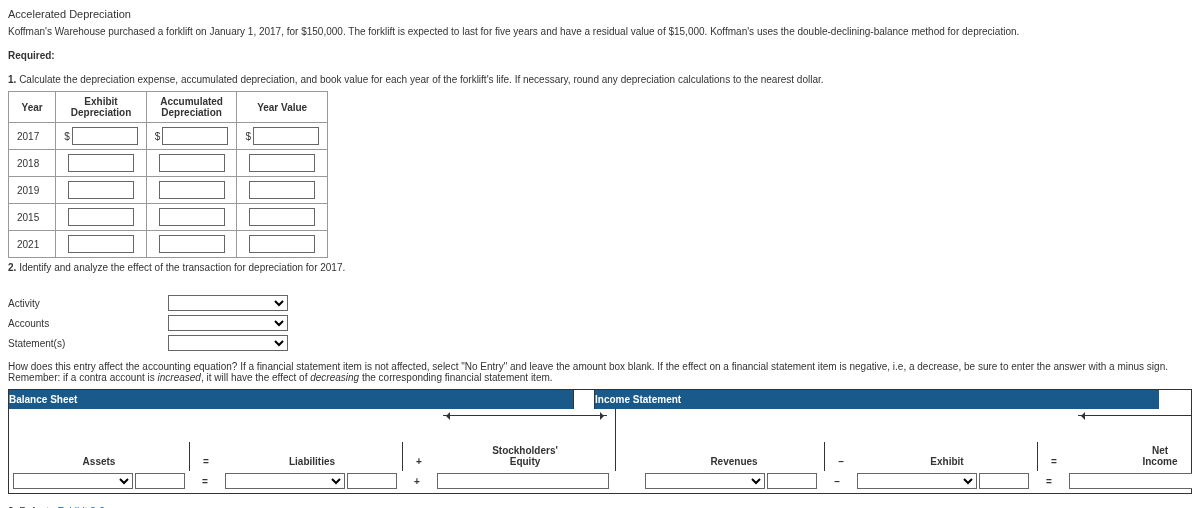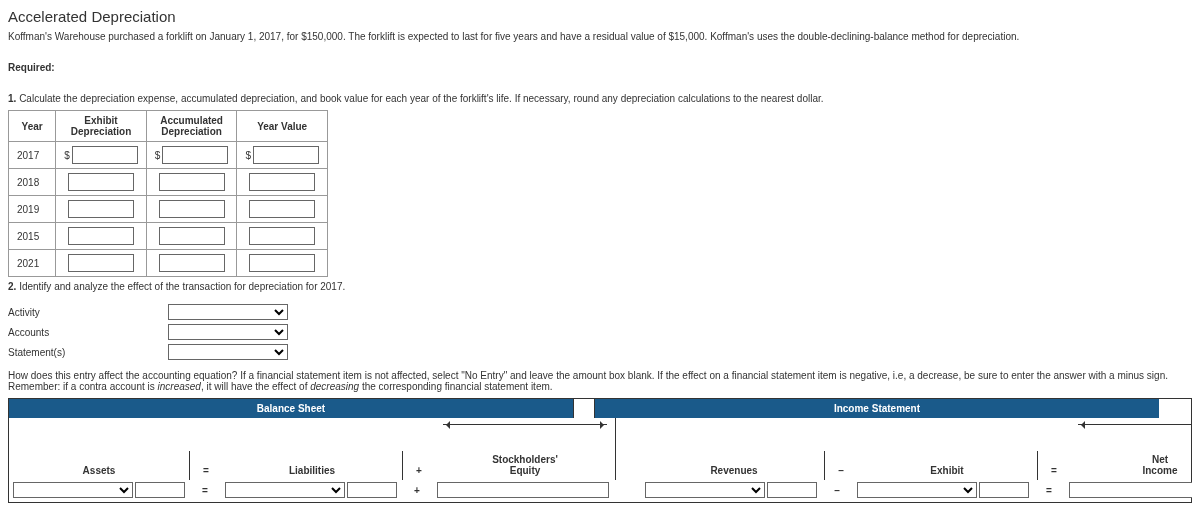--- a/index.html
+++ b/index.html
@@ -2,45 +2,45 @@
 <html><head>
   <meta charset="utf-8">
   <style>
     body {
       font-family: Arial, sans-serif;
       font-size: 10px;
       color: #333;
       margin: 8px;
       background: #fff;
     }
-    .title { font-size: 15px; margin-bottom: 6px; }
+    .title { font-size: 11px; margin-bottom: 6px; }
     .intro { margin-bottom: 4px; }
-    .required { font-weight: bold; margin: 20px 0; }
+    .required { font-weight: bold; margin: 13px 0; }
     .question { margin: 6px 0; }
     .q-num { font-weight: bold; display: inline; }
     .exhibit-link { color: #0066cc; }
     .italic { font-style: italic; }
 
     table.dep-table { border-collapse: collapse; margin-top: 4px; }
     table.dep-table th, table.dep-table td { border: 1px solid #999; padding: 4px 8px; text-align: center; font-weight: normal; font-size: 10px; }
     table.dep-table th { font-weight: bold; }
     table.dep-table td.year { text-align: left; padding-right: 16px; }
     .amt-input { width: 60px; height: 14px; border: 1px solid #666; font-size: 10px; }
     .dollar { margin-right: 2px; }
 
-    .q2-grid { margin-top: 12px; }
+    .q2-grid { margin-top: 22px; }
     .q2-row { display: flex; align-items: center; margin: 4px 0; }
     .q2-label { width: 160px; }
     .q2-select { width: 120px; height: 16px; border: 1px solid #666; font-size: 10px; background: #fff; }
 
     .eq-intro { margin: 10px 0 6px 0; }
 
     .eq-wrapper { border: 1px solid #333; }
     .eq-head-row { display: flex; }
-    .eq-head-cell { background: #1a5a8a; color: #fff; font-weight: bold; text-align: center; padding: 4px 0; border-right: 1px solid #333; }
+    .eq-head-cell { background: #1a5a8a; color: #fff; font-weight: bold; padding: 4px 0; border-right: 1px solid #333; }
     .eq-head-spacer { background: #fff; border-right: 1px solid #333; }
     .eq-col-row { display: flex; align-items: flex-end; }
     .eq-col { text-align: center; font-weight: bold; padding: 14px 4px 4px 4px; border-right: 1px solid #333; position: relative; }
     .eq-col.no-br { border-right: none; }
     .eq-sign { text-align: center; font-weight: bold; padding: 14px 4px 4px 4px; width: 24px; }
     .arrow-line { position: absolute; top: 6px; left: 8px; right: 8px; border-top: 1px solid #333; }
     .arrow-line::before { content: ""; position: absolute; left: -1px; top: -4px; border: 4px solid transparent; border-right-color: #333; }
     .arrow-line::after { content: ""; position: absolute; right: -1px; top: -4px; border: 4px solid transparent; border-left-color: #333; }
     .eq-input-row { display: flex; align-items: center; padding: 2px 0 4px 0; }
     .eq-input-row .eq-sign { padding: 2px 4px; }

